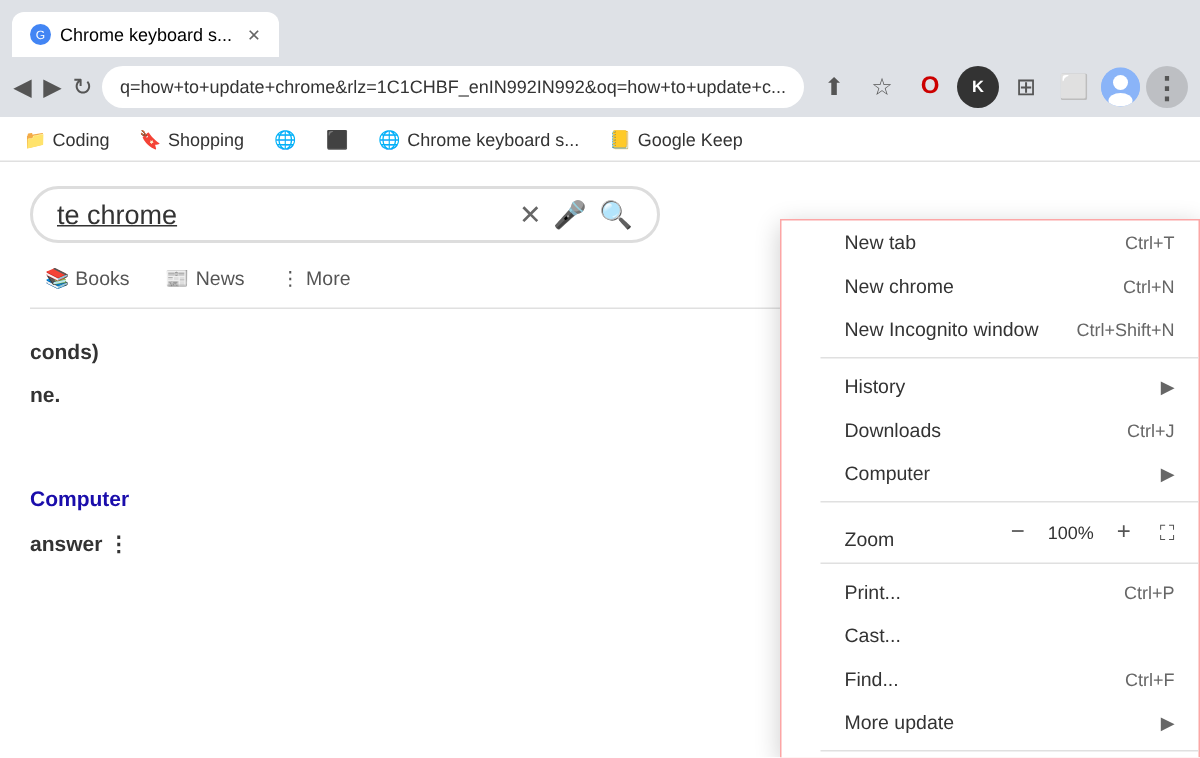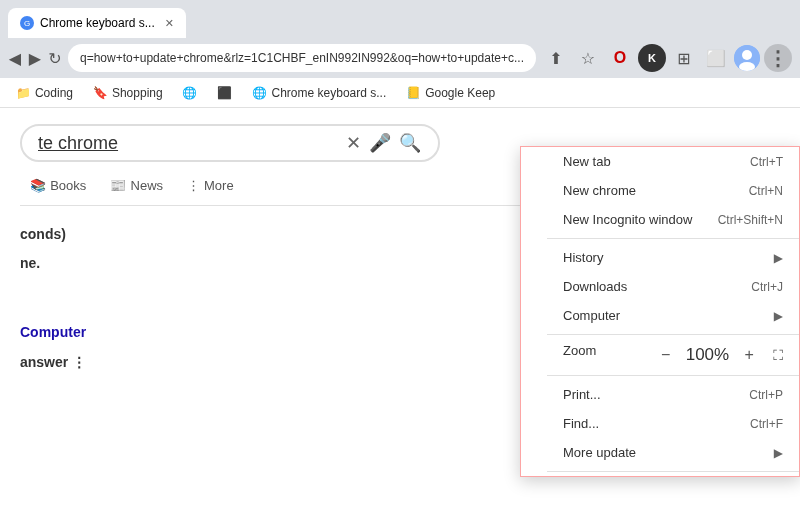--- a/index.html
+++ b/index.html
@@ -195,35 +195,38 @@
     <div class="menu-item">
       <span>Downloads</span>
       <span class="menu-shortcut">Ctrl+J</span>
     </div>
     <div class="menu-item">
       <span>Computer</span>
       <span class="menu-arrow">▶</span>
     </div>
     <div class="menu-divider"></div>
 
-    <div style="display:flex; align-items:flex-start; padding: 4px 16px; gap:8px;">
+    <div style="display:flex; align-items:flex-end; padding: 4px 16px; gap:8px;">
       <span style="color:#333;">Zoom</span>
       <div style="margin-left:auto; display:flex; align-items:center; gap:8px;">
         <span class="zoom-btn">−</span>
-        <span style="font-size:17px; color:#333;">100%</span>
+        <span style="font-size:12px; color:#333;">100%</span>
         <span class="zoom-btn">+</span>
         <span style="cursor:pointer; font-size:14px; color:#555; margin-left:4px;">⛶</span>
       </div>
     </div>
     <div class="menu-divider"></div>
     <div class="menu-item">
       <span>Print...</span>
       <span class="menu-shortcut">Ctrl+P</span>
     </div>
     <div class="menu-item">
+      <span>Cast...</span>
+    </div>
+    <div class="menu-item">
       <span>Find...</span>
       <span class="menu-shortcut">Ctrl+F</span>
     </div>
     <div class="menu-item">
       <span>More update</span>
       <span class="menu-arrow">▶</span>
     </div>
     <div class="menu-divider"></div>
 
   </div>

